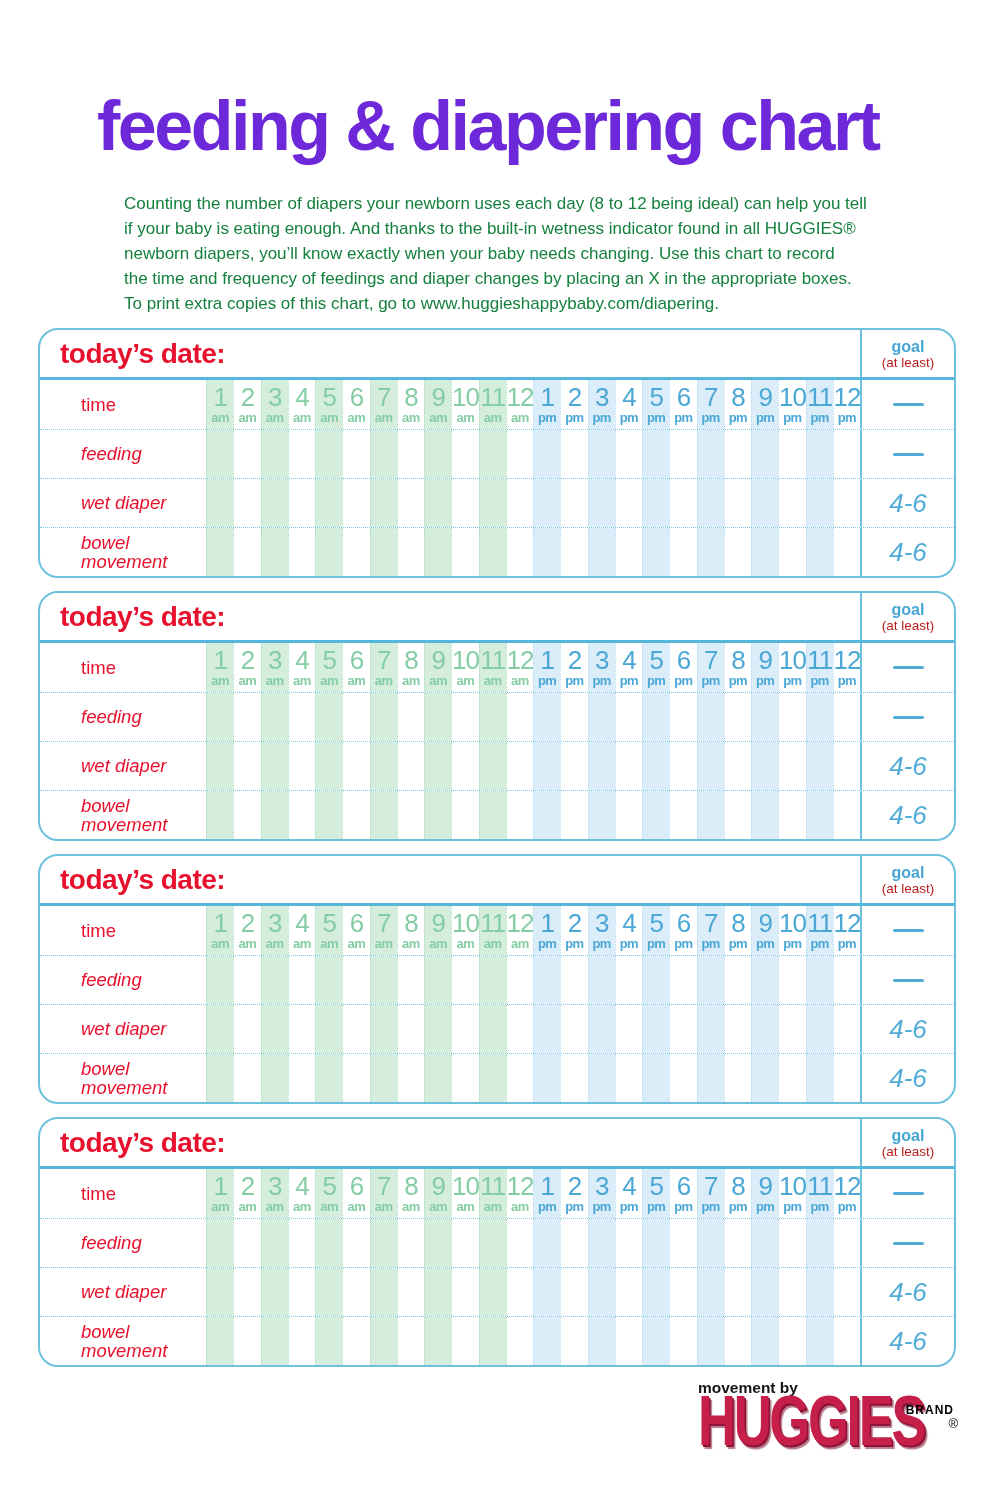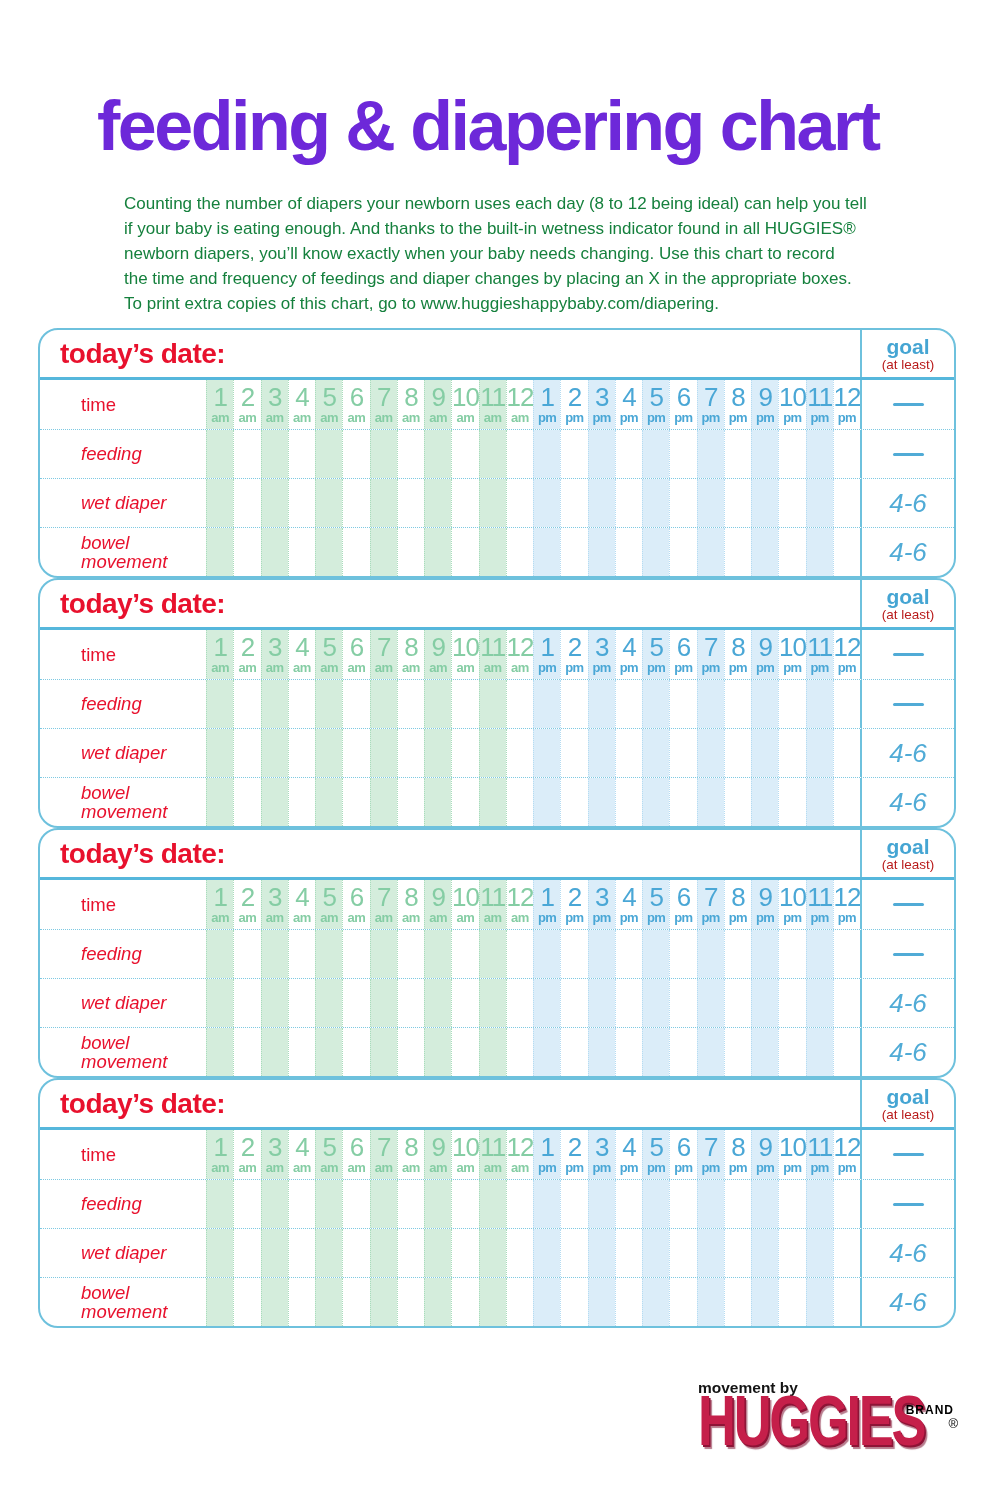--- a/index.html
+++ b/index.html
@@ -14,37 +14,37 @@
     font-size:70px; font-weight:bold; letter-spacing:-2.5px;
     color:#6d28d9; white-space:nowrap;
   }
   .intro {
     position:absolute; left:124px; top:191px; width:840px;
     font-size:17px; line-height:25px; color:#15803d;
     white-space:pre-line;
   }
   .tables {
     position:absolute; left:38px; top:328px;
-    display:flex; flex-direction:column; align-items:flex-end;
+    display:flex; flex-direction:column; gap:13px;align-items:flex-end;
   }
   .chart {
     width:918px; height:250px;
     border:2px solid #6ec1dd; border-radius:20px;
     overflow:hidden; background:#fff;
     display:flex; flex-direction:column;
   }
   .hrow { height:50px; border-bottom:3px solid #56b7dc; display:flex; flex:0 0 auto; }
   .date-cell { flex:1; display:flex; align-items:center; padding-left:20px; }
   .date-label { font-size:28px; font-weight:bold; color:#e8112d; letter-spacing:-0.5px; }
   .goal-head {
     width:94px; border-left:2px solid #6ec1dd;
     display:flex; flex-direction:column; align-items:center; justify-content:center;
     line-height:1.05; padding-top:2px;
   }
-  .goal-title { font-size:21px; font-weight:bold; color:#45a5d3; }
+  .goal-title { font-size:16px; font-weight:bold; color:#45a5d3; }
   .goal-sub { font-size:13.5px; color:#b91c1c; }
   .row { height:49px; display:flex; flex:1 0 auto; }
   .row + .row { border-top:1px dotted #7ec9e2;font-style:italic; }
   .label {
     width:145px; padding-left:20px; display:flex; align-items:center;
     color:#e8112d; font-size:18.5px; line-height:1.05;margin-left:21px;
   }
   .cols { flex:1; display:flex; }
   .col {
     flex:1; border-left:1px dotted #b8dff2;

